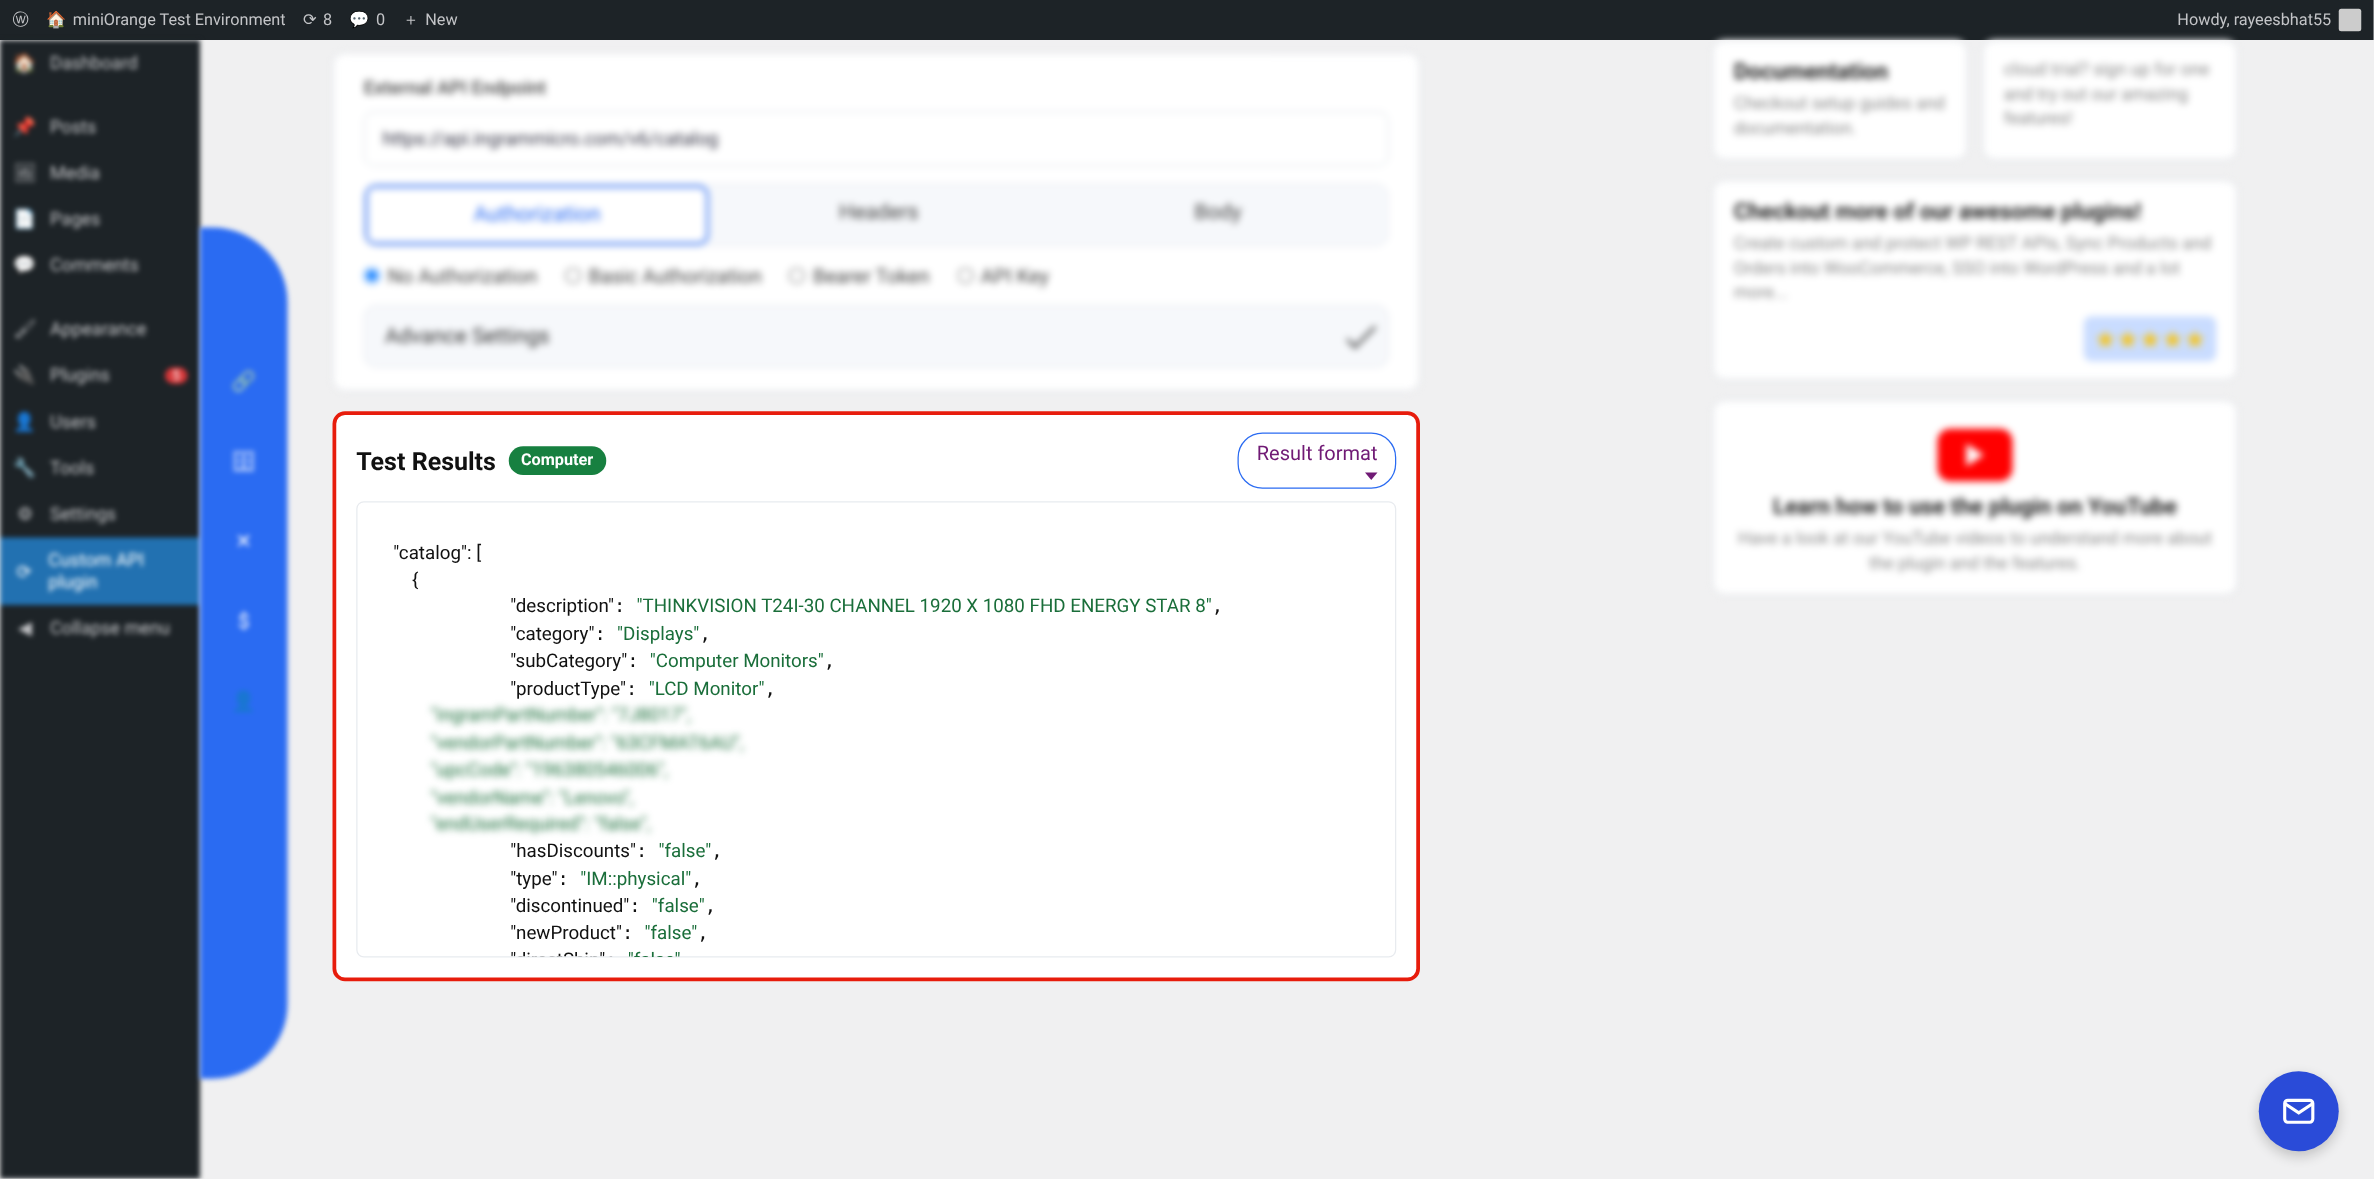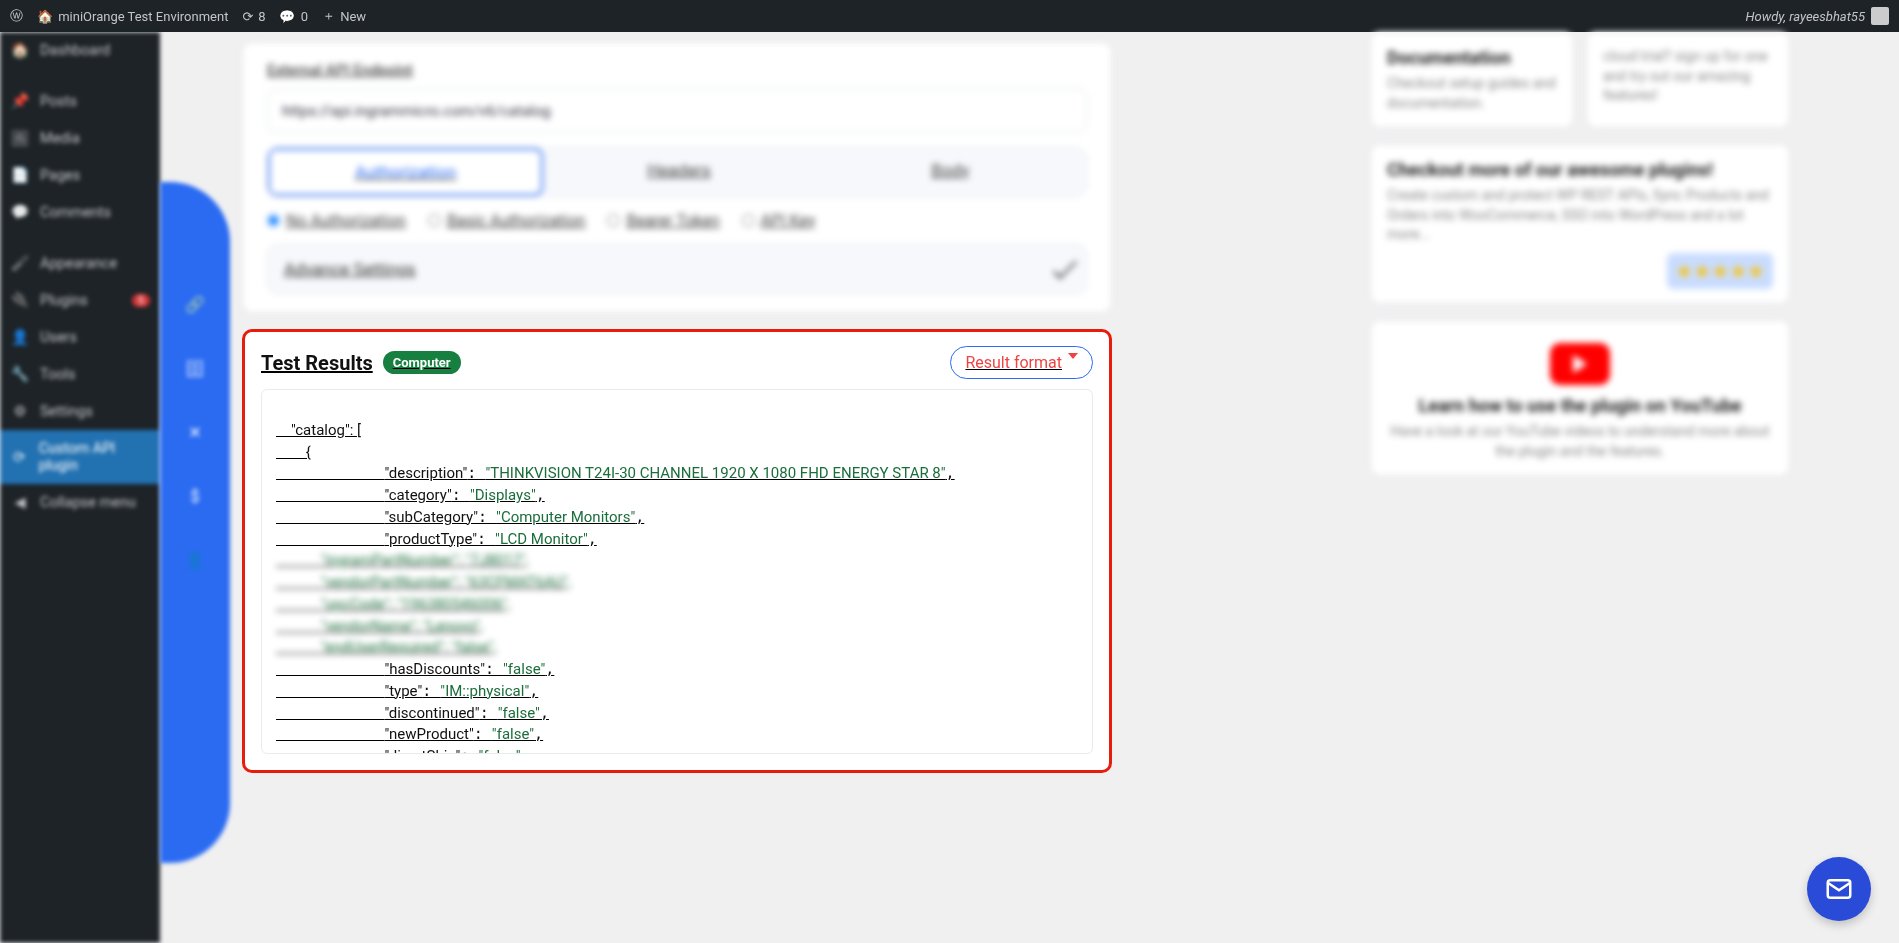--- a/index.html
+++ b/index.html
@@ -2,57 +2,57 @@
 <html><head>
 <meta charset="utf-8">
 <style>
 * { margin: 0; padding: 0; box-sizing: border-box; font-family: -apple-system, BlinkMacSystemFont, "Segoe UI", Roboto, sans-serif; }
 body { background: #f0f0f1; width: 1899px; height: 943px; overflow: hidden; position: relative; }
 
 
 .admin-bar { background: #1d2327; color: #c3c4c7; height: 32px; display: flex; align-items: center; justify-content: space-between; padding: 0 10px; font-size: 13px; }
 .admin-bar-left, .admin-bar-right { display: flex; align-items: center; gap: 14px; }
 .admin-bar-left .ab-item { display: flex; align-items: center; gap: 5px; cursor: pointer; }
-.admin-bar-right .ab-item { display: flex; align-items: center; gap: 6px; cursor: pointer; font-style: italic; }
+.admin-bar-right .ab-item { display: flex; align-items: center; gap: 6px; cursor: pointer; }
 
 
 .admin-sidebar { position: absolute; left: 0; top: 32px; bottom: 0; width: 160px; background: #1d2327; color: #c3c4c7; filter: blur(2px); }
 .admin-sidebar .menu-item { display: flex; align-items: center; padding: 10px 10px; font-size: 14.5px; gap: 10px; cursor: pointer; }
 .admin-sidebar .menu-item.current { background: #2271b1; color: #fff; }
 .admin-sidebar .sep { height: 14px; }
 .menu-icon { width: 20px; display: inline-block; text-align: center; }
 .plugin-count { background: #d63638; color: #fff; border-radius: 10px; font-size: 11px; padding: 0 6px; margin-left: auto; }
 
 
 .blue-rail { position: absolute; left: 160px; top: 32px; width: 70px; bottom: 0; pointer-events: none; filter: blur(2px); }
 .blue-rail::before { content: ""; position: absolute; left: 0; top: 150px; bottom: 80px; width: 70px; background: #2a6bf2; border-top-right-radius: 60px; border-bottom-right-radius: 60px; }
 .blue-rail .rail-item { position: relative; width: 44px; height: 44px; margin: 20px auto; color: #fff; display: flex; align-items: center; justify-content: center; }
 .blue-rail .rail-spacer { height: 230px; }
 
 
-.content { position: absolute; left: 230px; right: 0; top: 32px; bottom: 0; padding: 10px 12px; text-decoration: underline; }
+.content { position: absolute; left: 230px; right: 0; top: 32px; bottom: 0; padding: 10px 36px; }
 
 
 .card { background: #fff; border: 1px solid #e0e4ea; border-radius: 10px; padding: 18px 24px; margin-bottom: 16px; }
 .card.blurred { filter: blur(3px); }
 .field-label { color: #555; font-size: 15px; font-weight: 600; margin-bottom: 10px; }
 .input { width: 100%; border: 1px solid #e0e4ea; border-radius: 8px; padding: 12px 14px; font-size: 15px; color: #334; }
 .tabs { display: flex; border: 1px solid #e5e8ef; border-radius: 10px; margin-top: 14px; overflow: hidden; }
 .tabs .tab { flex: 1; text-align: center; padding: 12px 10px; font-size: 17px; color: #444; cursor: pointer; background: #f6f8fb; }
 .tabs .tab.active { background: #fff; border: 2px solid #2a6bf2; color: #2a6bf2; border-radius: 8px; }
 .radio-row { display: flex; gap: 22px; margin-top: 14px; font-size: 16px; color: #444; }
 .radio-row label { display: flex; align-items: center; gap: 6px; }
 .advance { background: #f6f8fb; border: 1px solid #e5e8ef; border-radius: 10px; margin-top: 14px; padding: 14px 16px; display: flex; justify-content: space-between; font-size: 17px; color: #333; }
 
 
 .results-card { border: 3px solid #e71c0c; border-radius: 10px; background: #fff; padding: 14px 16px 16px 16px; position: relative; width: 870px; }
 .results-header { display: flex; align-items: center; justify-content: space-between; margin-bottom: 10px; }
 .results-title { display: flex; align-items: center; gap: 10px; font-size: 20px; font-weight: 700; color: #111; }
 .badge-success { background: #178040; color: #fff; font-size: 13px; font-weight: 700; padding: 4px 10px; border-radius: 12px; }
-.format-btn { border: 1px solid #2a6bf2; color: #ef4444; background: #fff; padding: 6px 14px; border-radius: 20px; font-size: 16px; display: inline-flex; align-items: flex-start; gap: 6px; cursor: pointer; }
+.format-btn { border: 1px solid #2a6bf2; color: #701a75; background: #fff; padding: 6px 14px; border-radius: 20px; font-size: 16px; display: inline-flex; align-items: flex-end; gap: 6px; cursor: pointer; flex-direction: column; }
 .code-pane { border: 1px solid #e8ebef; border-radius: 6px; height: 365px; overflow-y: scroll; padding: 8px 14px; font-family: ui-monospace, SFMono-Regular, Menlo, Consolas, monospace; font-size: 15px; line-height: 1.45; color: #111; white-space: pre; }
 .code-pane .kq { color: #1a6e3a; } 
 .code-pane .kk { color: #111; } 
 .code-pane .blurred-line { filter: blur(3px); color: #1a6e3a; }
 
 
 .right-col { position: absolute; left: 1140px; top: 0; width: 420px; filter: blur(3px); }
 .side-card { background: #fff; border: 1px solid #e0e4ea; border-radius: 10px; padding: 14px 16px; margin-bottom: 16px; }
 .side-card h3 { font-size: 18px; color: #222; margin-bottom: 6px; }
 .side-card p { font-size: 14px; color: #888; line-height: 1.4; }

